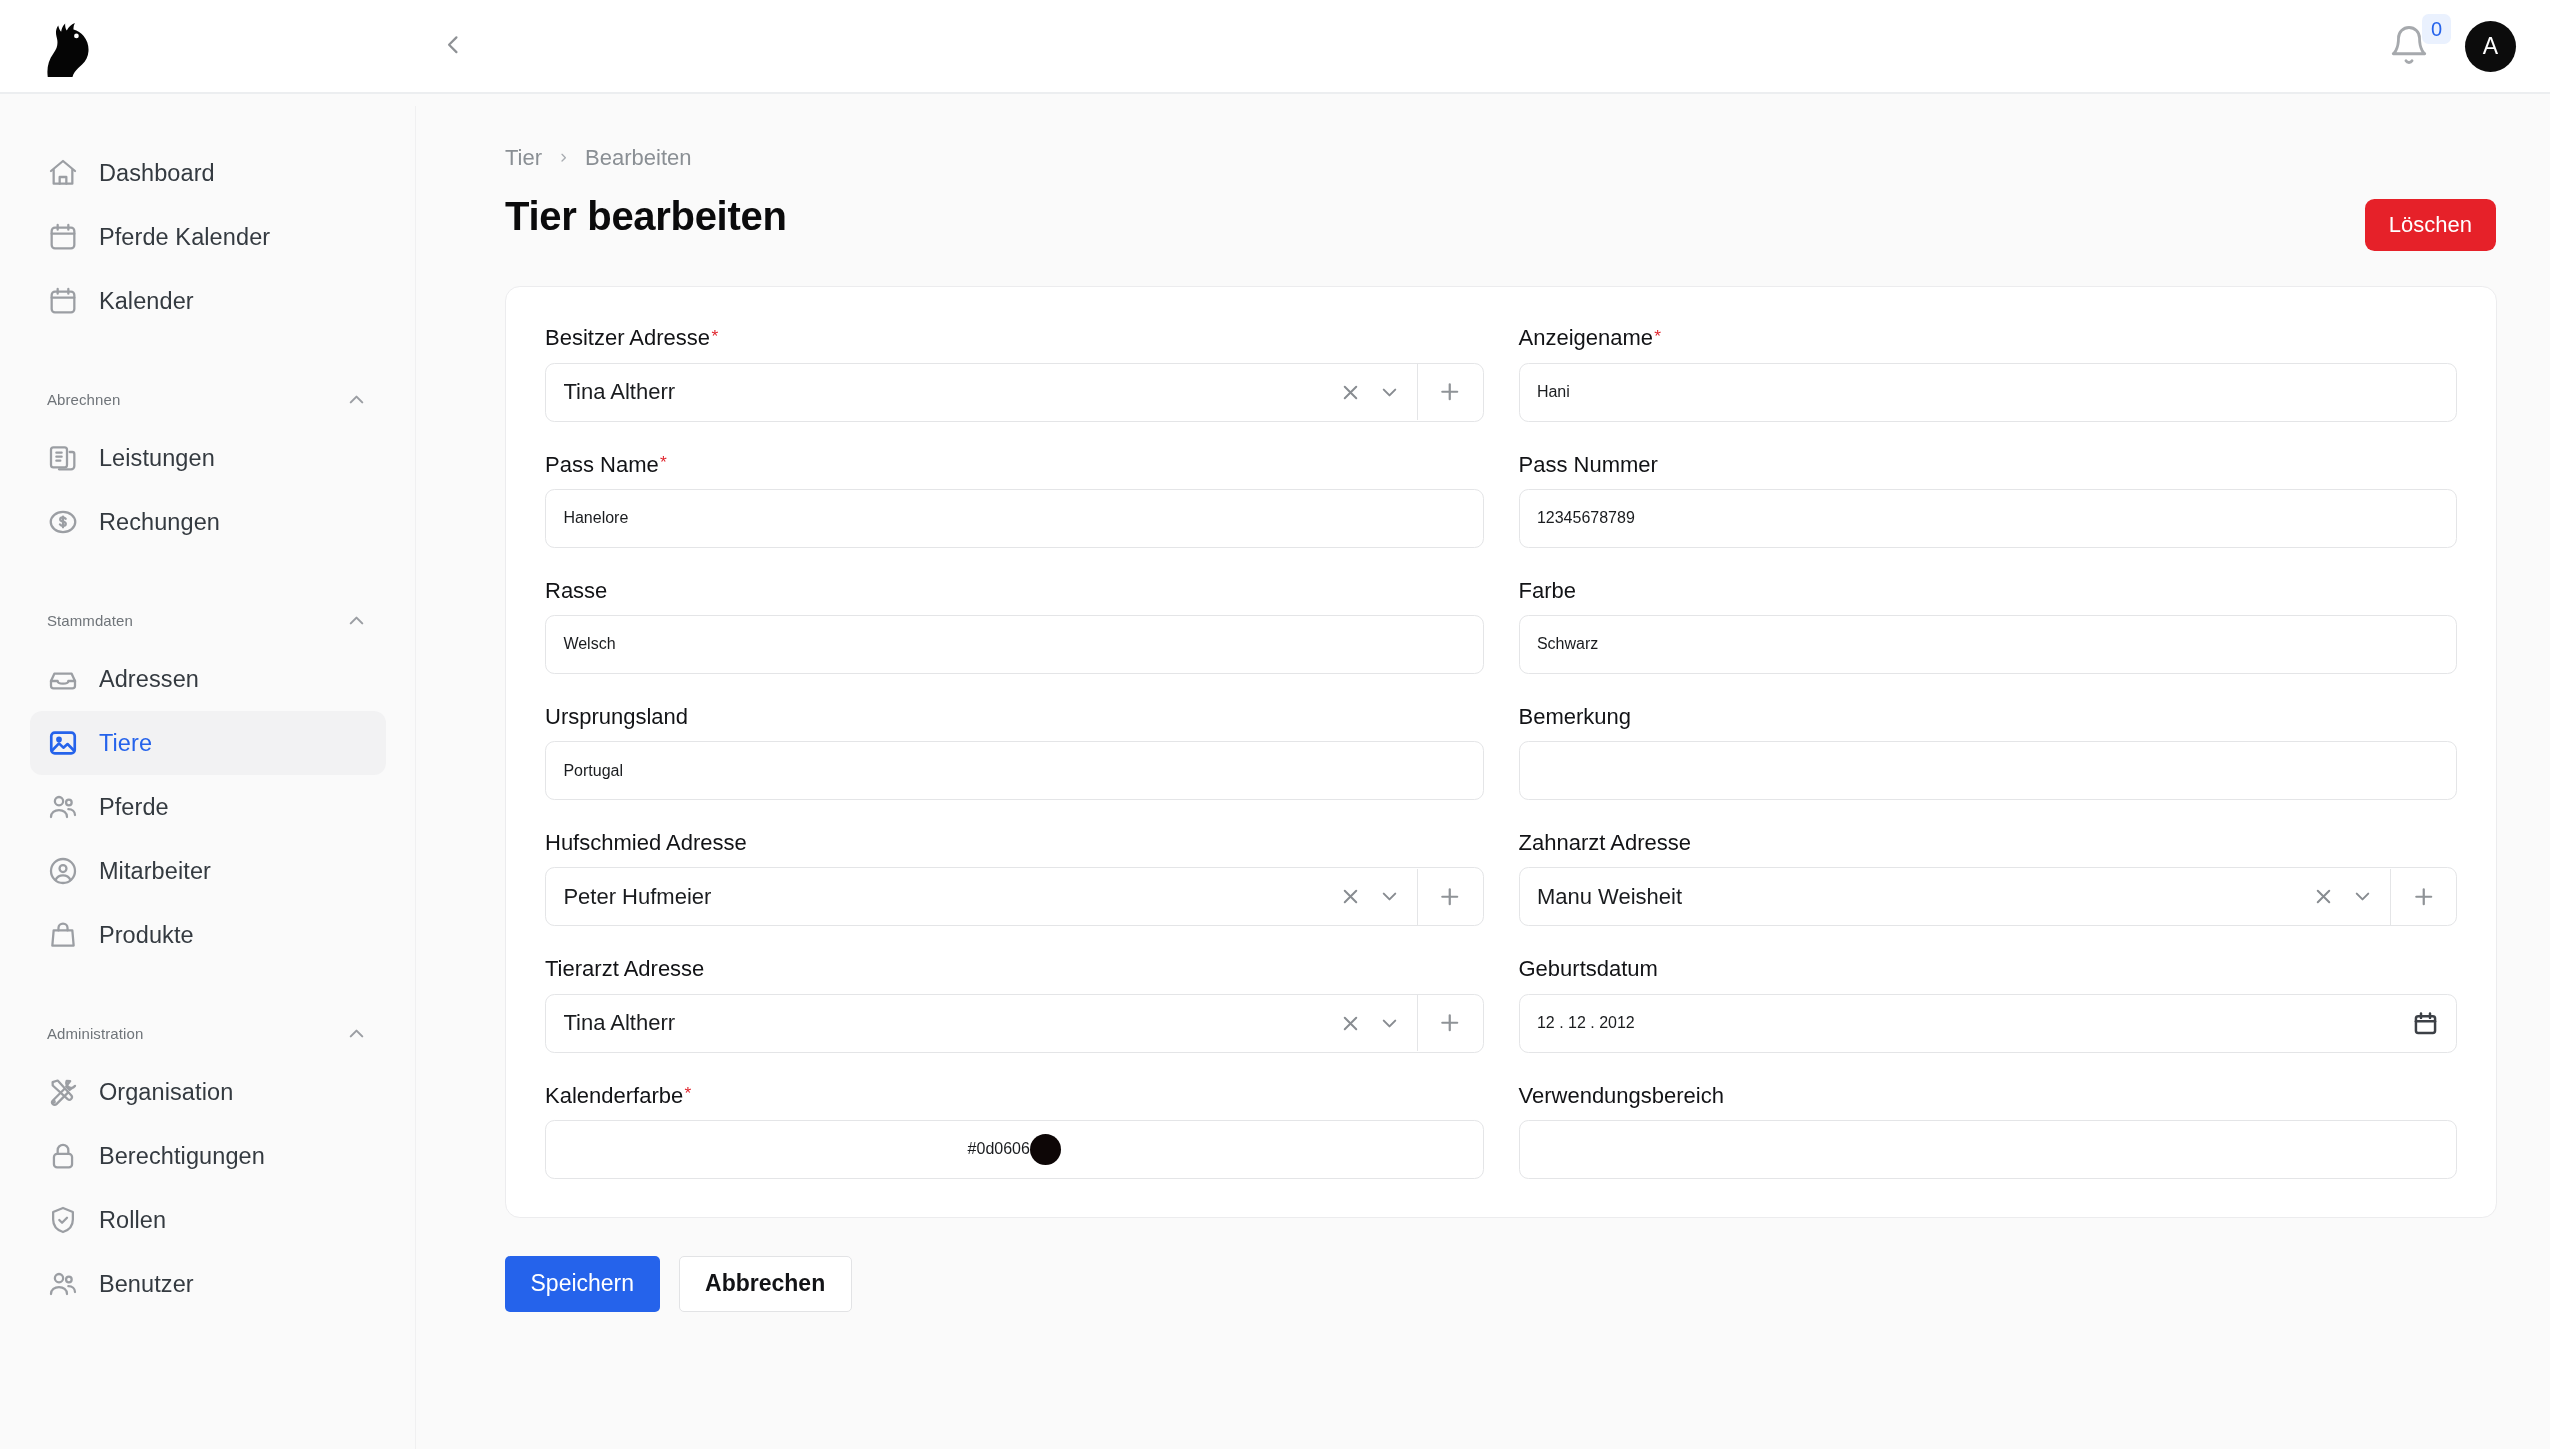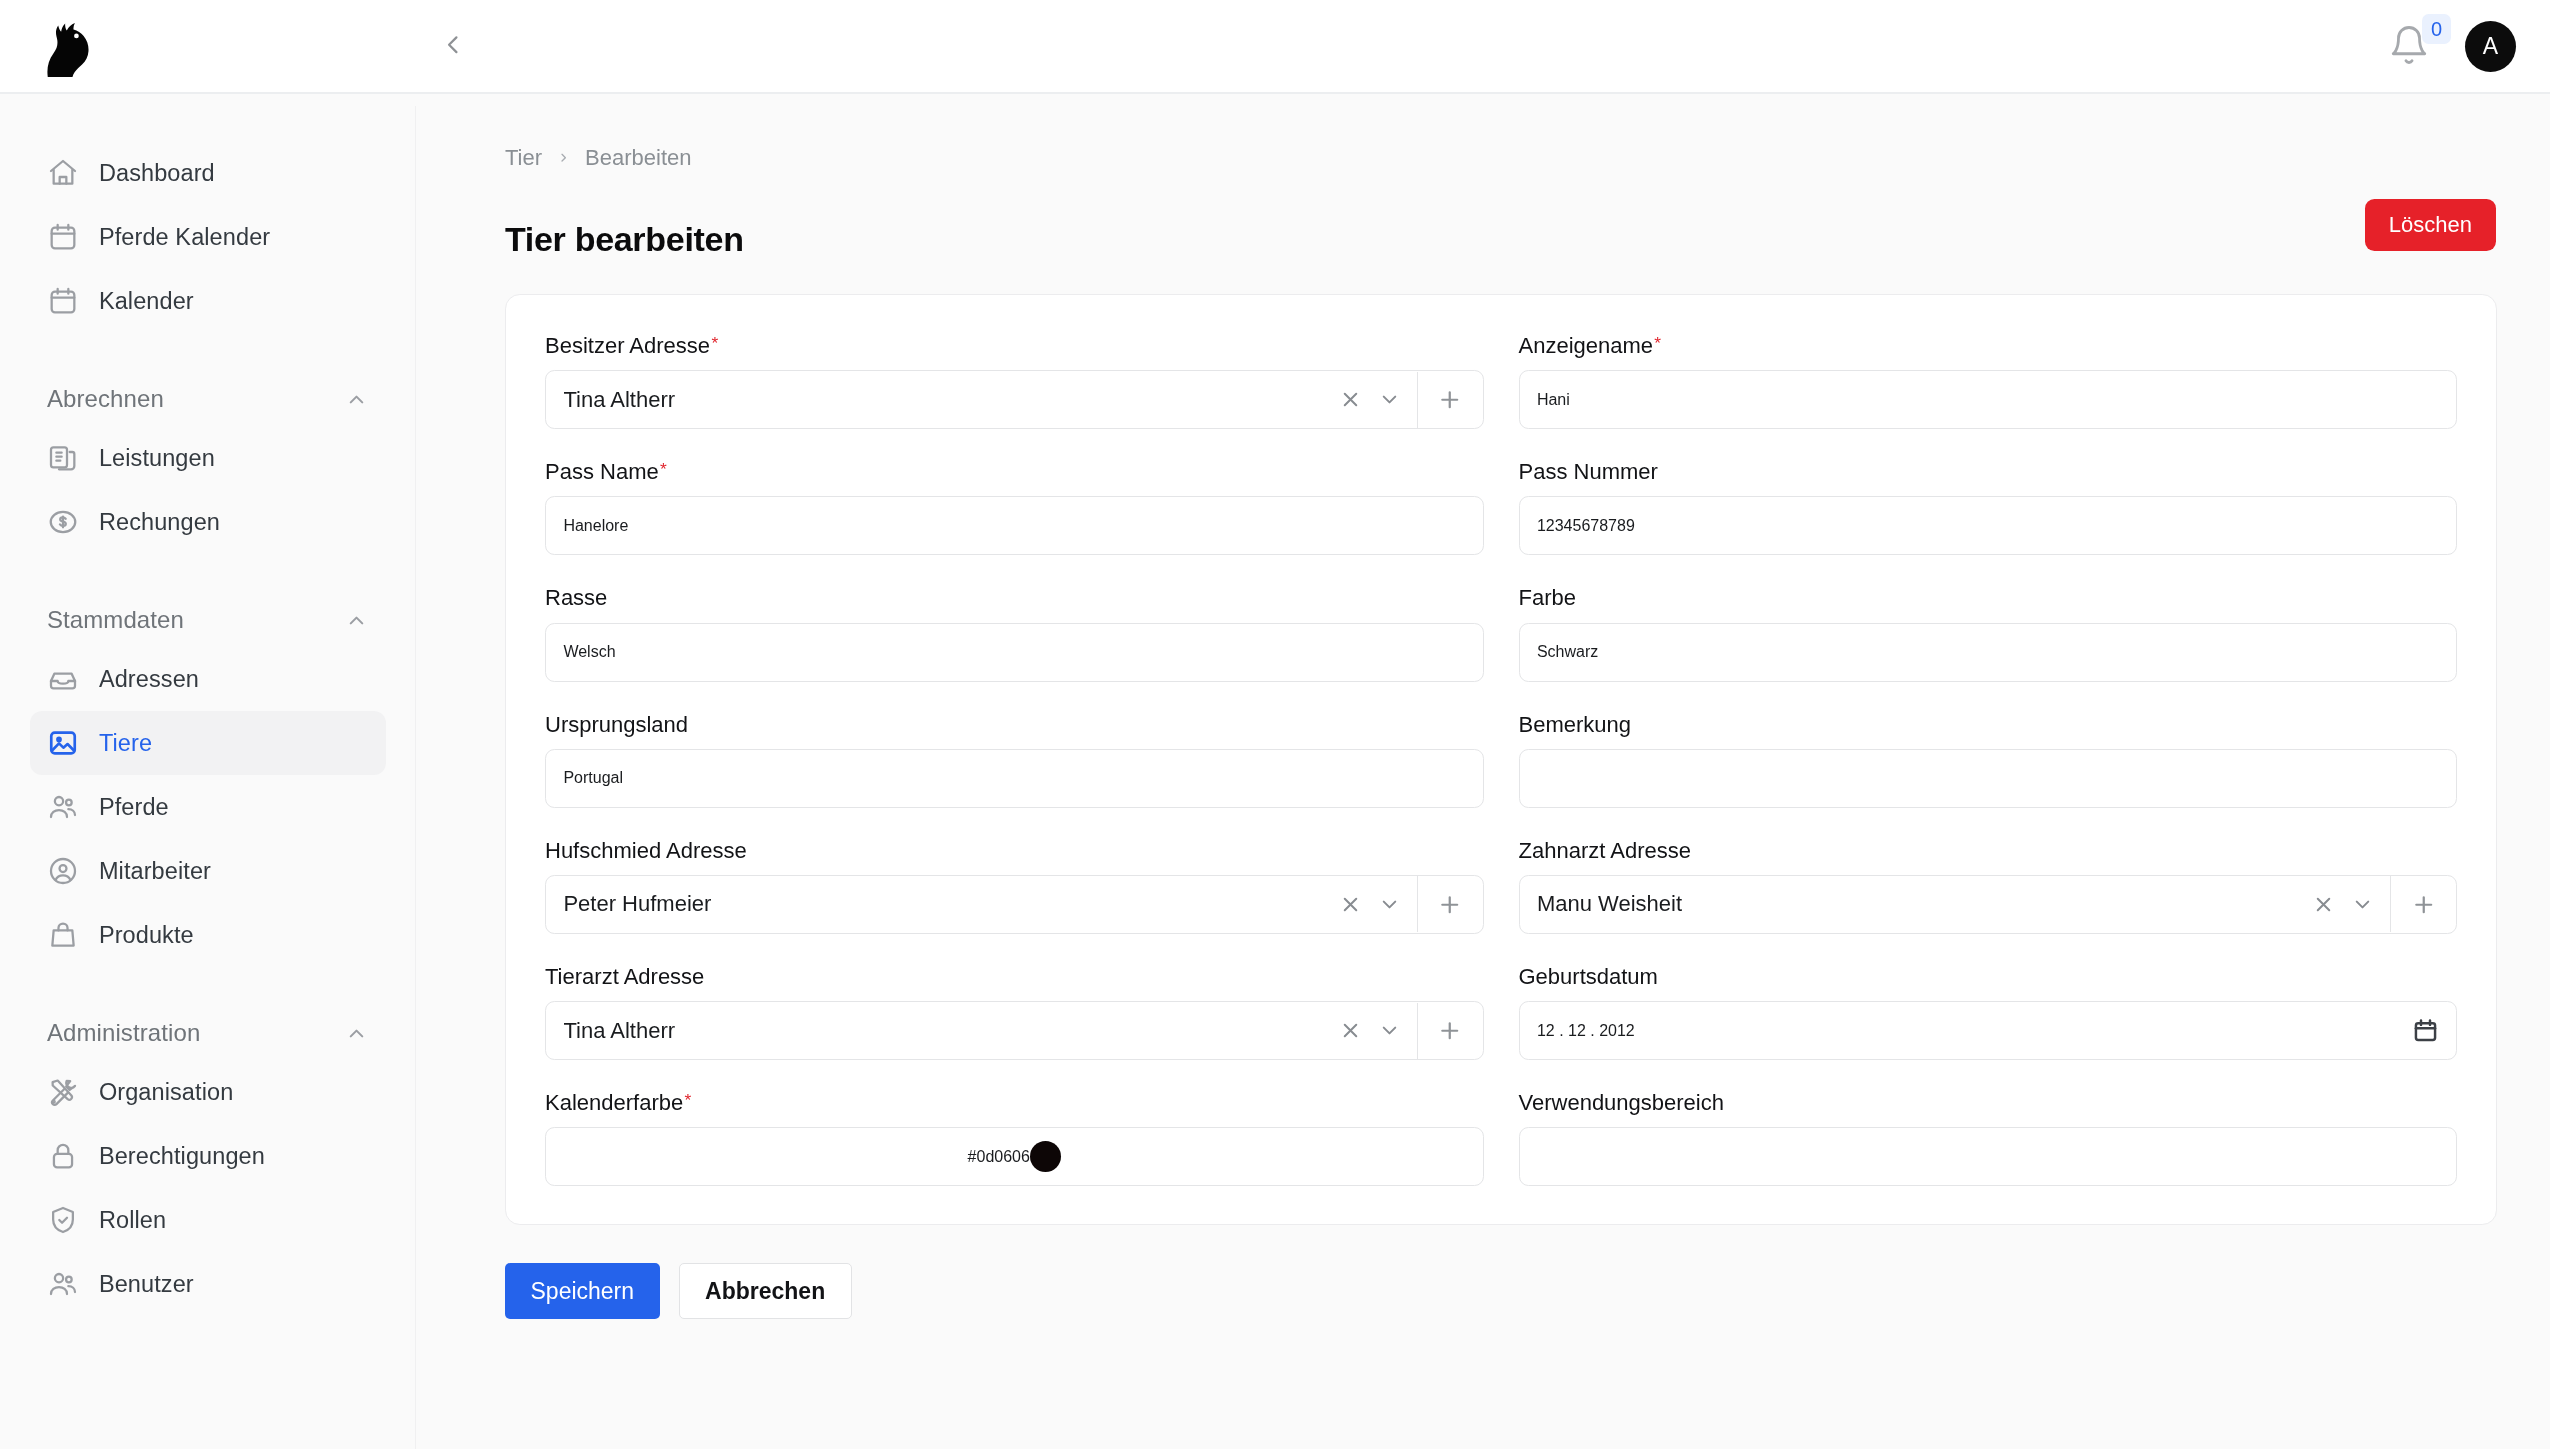--- a/index.html
+++ b/index.html
@@ -72,42 +72,42 @@
   .nav-item.active .lbl { color: #2563eb; }
   .nav-icon { width: 32px; height: 32px; flex: 0 0 32px; display:flex; align-items:center; justify-content:center;}
   .nav-icon svg { width: 32px; height: 32px; stroke: #9b9ea3; fill: none; stroke-width: 1.7; }
   .nav-item.active .nav-icon svg { stroke: #2563eb; stroke-width: 2; }
 
   .nav-group-header {
     display: flex; align-items: center; justify-content: space-between;
     padding: 0 17.4px; height: 54px; margin-top: 39px; cursor: pointer;
   }
   .nav-group-header .gtitle {
-    font-size: 24px; color: #6f7479; letter-spacing: 0.1px;
+    font-size: 15px; color: #6f7479; letter-spacing: 0.1px;
   }
   .chev-up { width: 23px; height: 23px; }
   .chev-up svg { width: 23px; height: 23px; stroke:#9b9ea3; fill:none; stroke-width:2.2; }
 
   
   .main {
     position: absolute; top: 94px; left: 416px;
     width: 2134px; height: 1356px;
     background: #fafafa;
     padding: 47px 54px 8px 89px;
   }
   .breadcrumb { display: flex; align-items: center; gap: 14.8px; height: 34px; }
   .breadcrumb .crumb { font-size: 22px; color: #8a8f94; cursor: pointer; }
   .breadcrumb .sep { width: 13.4px; height: 17.4px; }
   .breadcrumb .sep svg { width: 13.4px; height: 17.4px; stroke:#a8acb1; fill:none; stroke-width:2.4; }
 
   .title-row {
     display: flex; align-items: flex-start; justify-content: space-between;
     margin-top: 19px;
   }
-  .page-title { font-size: 34px; font-weight: 700; color: #0b0b0c; letter-spacing: -0.3px; margin-top: 26px; }
+  .page-title { font-size: 40px; font-weight: 700; color: #0b0b0c; letter-spacing: -0.3px; }
   .btn-delete {
     background: #e62129; color: #fff;
     font-size: 22px; font-weight: 400;
     border: none; border-radius: 9.4px;
     padding: 0 24px; height: 52px;
     cursor: pointer; margin-top: 5.4px;
     font-family: "Liberation Sans", sans-serif;
   }
 
   

